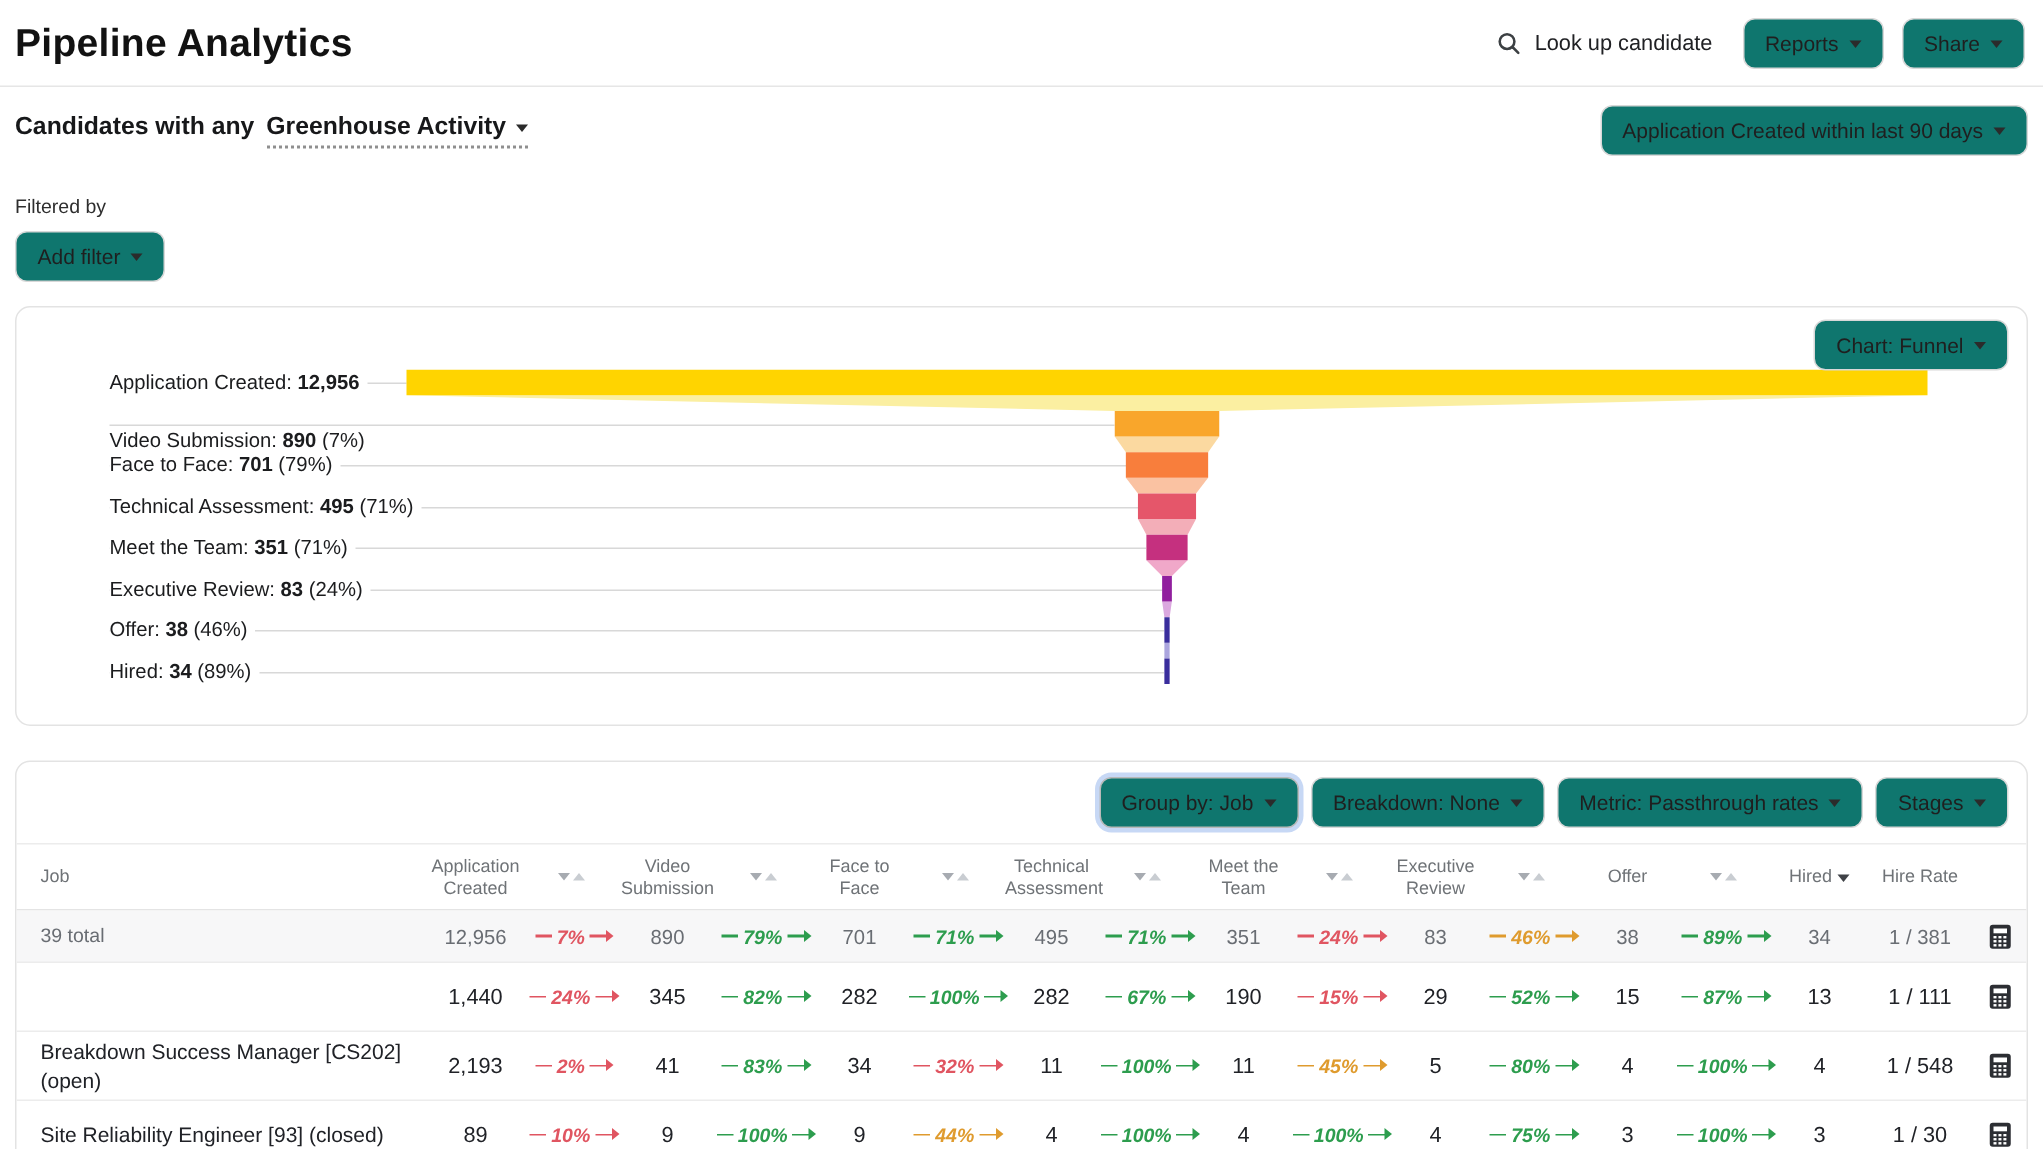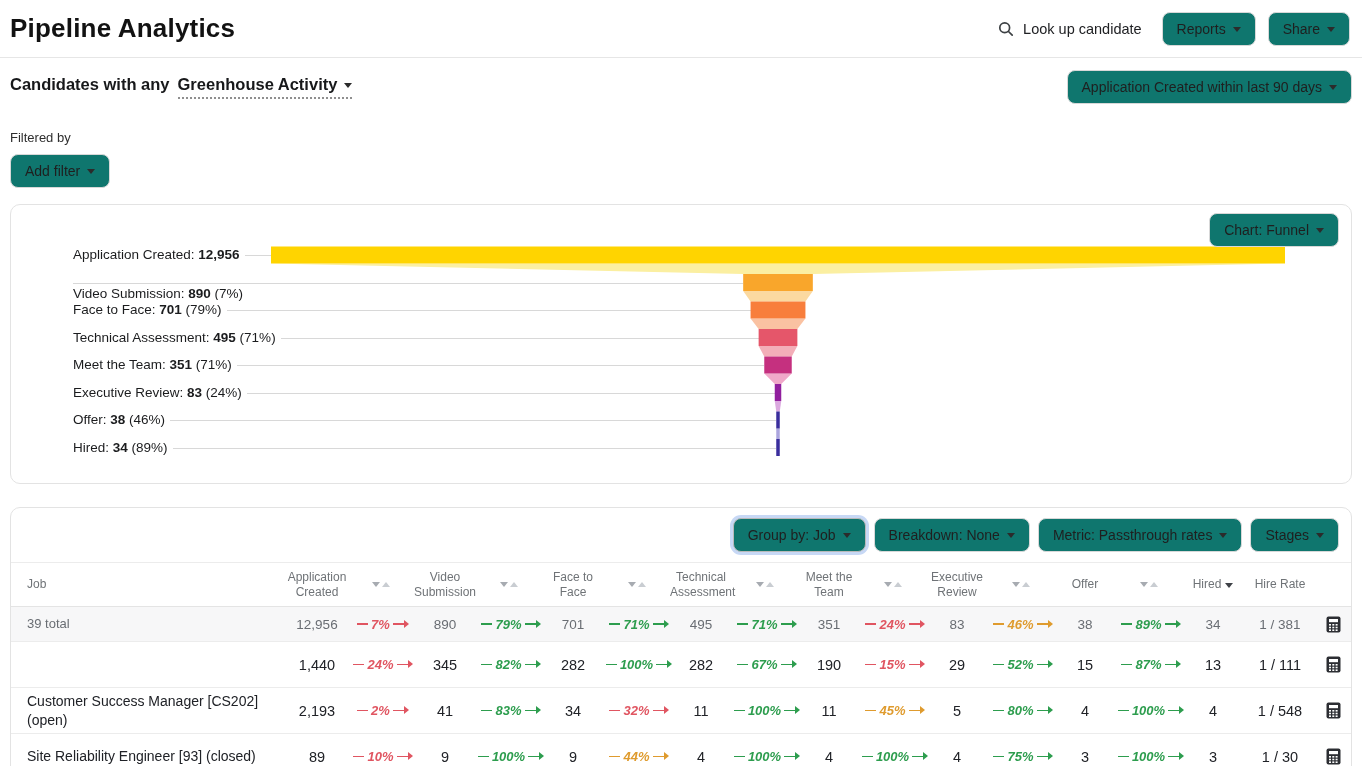--- a/index.html
+++ b/index.html
@@ -412,21 +412,21 @@
               <rect x="9.6" y="10.7" width="2" height="1.6"></rect>
               <rect x="3" y="13.4" width="2" height="1.6"></rect>
               <rect x="6.3" y="13.4" width="2" height="1.6"></rect>
               <rect x="9.6" y="13.4" width="2" height="1.6"></rect>
             </g>
           </svg>
         </div>
       </div>
       <div class="trow drow row-data">
         <div class="cell c-job jobcell">
-          <span>Customer Success Manager [CS202] (open)</span>
+          <span>Breakdown Success Manager [CS202] (open)</span>
         </div>
         <div class="cell c-val">2,193</div>
         <div class="cell c-pass">
           <span class="pass t-red">
             <span class="ln"></span>
             <span>2%</span>
             <span class="ar"></span>
           </span>
         </div>
         <div class="cell c-val">41</div>

